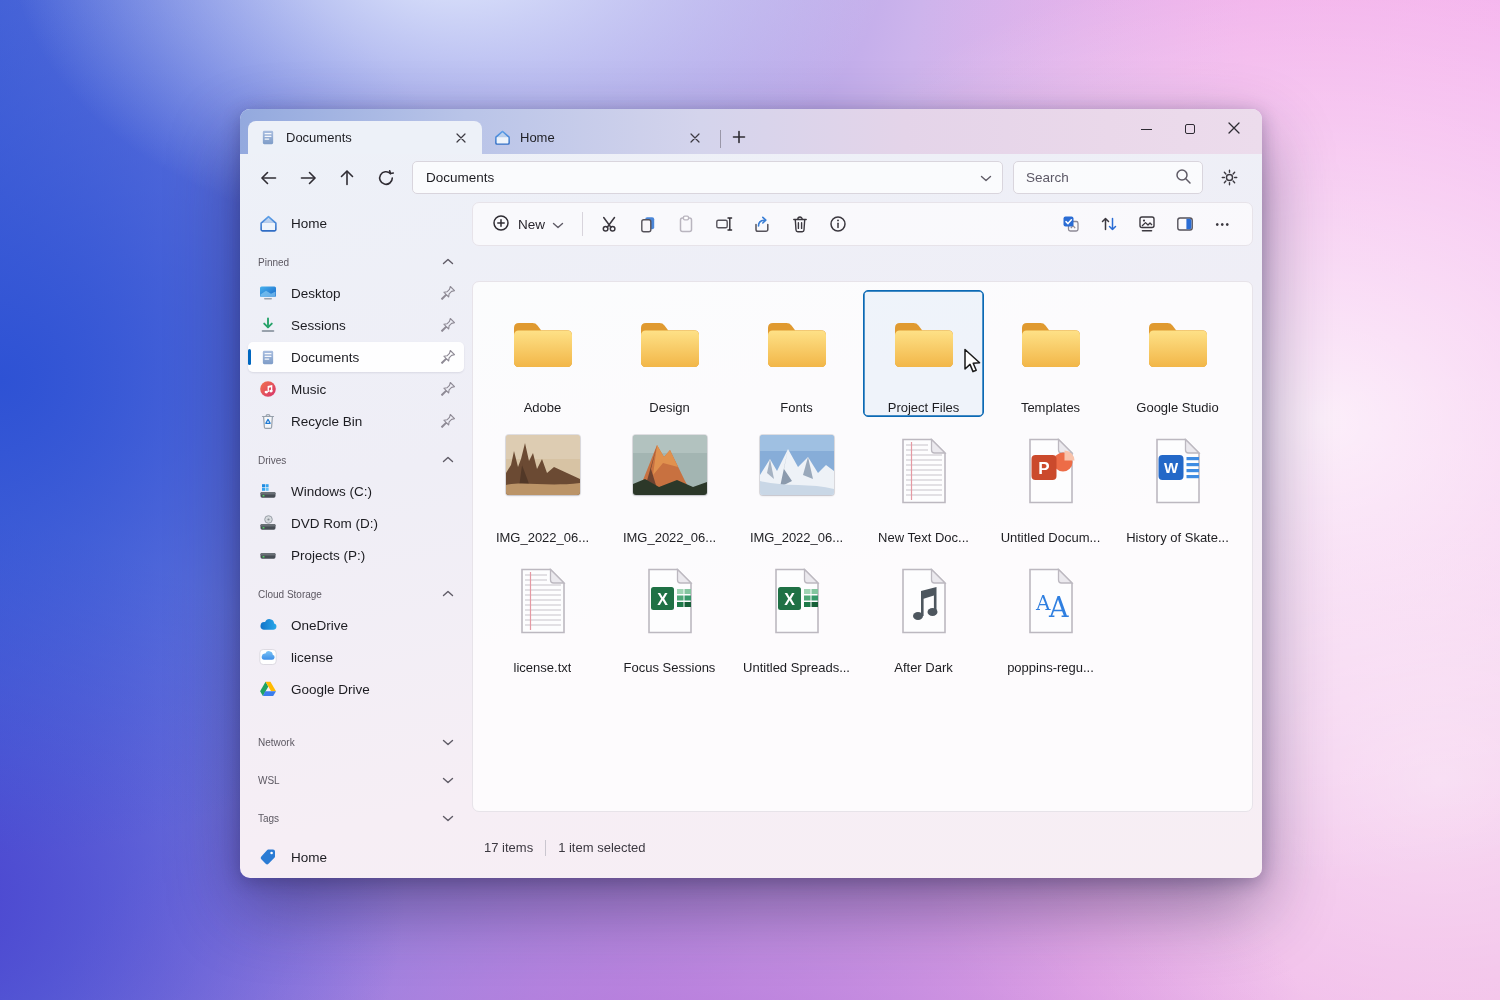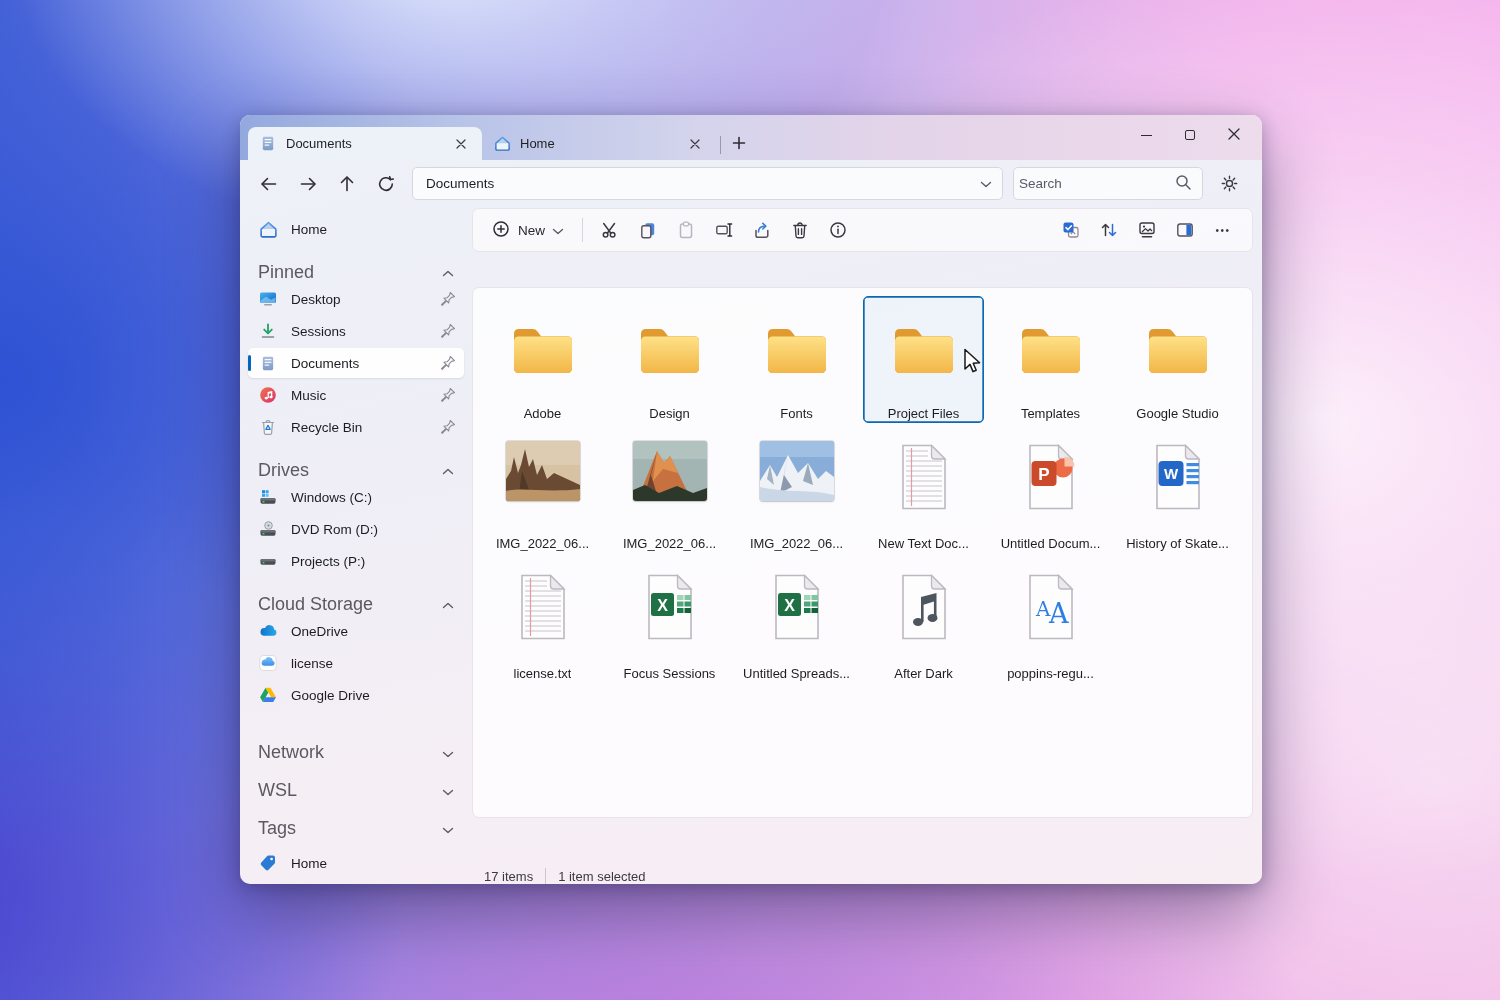--- a/index.html
+++ b/index.html
@@ -15,21 +15,21 @@
       radial-gradient(900px 820px at 0% 38%, #2e52d4, rgba(46,82,212,0) 58%),
       radial-gradient(900px 700px at -6% 90%, #4a43cf, rgba(74,67,207,0) 55%),
       radial-gradient(1100px 800px at 45% 114%, #b66fd8, rgba(182,111,216,0) 60%),
       radial-gradient(1000px 900px at 104% 8%, #f6b4ee, rgba(246,180,238,0) 65%),
       radial-gradient(900px 700px at 96% 78%, rgba(255,255,255,0.5), rgba(255,255,255,0) 60%),
       linear-gradient(100deg, #4a66d8 0%, #8c8ce4 30%, #cdb4ec 55%, #eeb0e8 75%, #f0b4e4 100%);
   }
 
   
   .window {
-    position:absolute; left:240px; top:115px; width:1022px; height:769px;
+    position:absolute; left:240px; top:109px; width:1022px; height:769px;
     border-radius:10px; overflow:hidden;
     background:linear-gradient(168deg, #edf1f8 0%, #efeef6 40%, #f6eef5 75%, #f7eef4 100%);
     box-shadow:0 30px 70px rgba(30,25,70,0.45), 0 4px 18px rgba(30,25,70,0.3);
   }
 
   
   .tabstrip {
     height:45px; display:flex; align-items:flex-end; padding-left:8px; position:relative;
     background:linear-gradient(90deg,#8fa5dc 0%,#93a9de 0%,#b9c4e8 22%,#d4d4ec 45%,#e4d4e9 65%,#ead8ea 85%,#ecdcec 100%);
   }
@@ -52,21 +52,21 @@
   .navbar { height:47px; display:flex; align-items:center; padding:0 14px 0 10px; gap:2px; }
   .navbtn { width:37px; height:36px; border-radius:5px; display:flex; align-items:center; justify-content:center; }
   .addressbar {
     flex:1; height:33px; margin:0 8px 0 6px; background:rgba(255,255,255,0.72);
     border:1px solid #d9d5dd; border-radius:5px; display:flex; align-items:center;
     padding:0 10px 0 13px; font-size:13.5px; color:#1d1d22;
   }
   .addressbar .addrtext { flex:1; }
   .searchbox {
     width:190px; height:33px; background:rgba(255,255,255,0.72); border:1px solid #d9d5dd;
-    border-radius:5px; display:flex; align-items:center; padding:0 10px 0 5px; margin-right:6px;
+    border-radius:5px; display:flex; align-items:center; padding:0 10px 0 12px; margin-right:6px;
   }
   .searchbox input {
     border:none; outline:none; background:transparent; flex:1; font-size:13.5px;
     font-family:"Liberation Sans", sans-serif; color:#1d1d22; min-width:0;
   }
   .searchbox input::placeholder { color:#5c5866; opacity:1; }
 
   
   .wbody { display:flex; height:677px; }
 
@@ -78,22 +78,22 @@
   }
   .srow.sel { background:rgba(255,255,255,0.9); box-shadow:0 1px 2px rgba(60,60,90,0.12); }
   .srow.sel::before {
     content:""; position:absolute; left:0px; top:7px; width:3px; height:16px;
     border-radius:2px; background:#0067c0;
   }
   .sic { width:20px; height:18px; display:flex; align-items:center; justify-content:center; flex:none; }
   .slbl { flex:1; white-space:nowrap; overflow:hidden; }
   .pinic { width:16px; height:16px; display:flex; align-items:center; flex:none; }
   .stitle {
-    height:30px; margin-top:8px; display:flex; align-items:flex-end; padding:0 18px;
-    font-size:18px; color:#5c5862; flex:none;
+    height:30px; margin-top:8px; display:flex; align-items:center; padding:0 18px;
+    font-size:10px; color:#5c5862; flex:none;
   }
   .stitle .stxt { flex:1; }
   .sfoot { margin-top:auto; margin-bottom:6px; }
 
   
   .main { flex:1; display:flex; flex-direction:column; padding-right:9px;gap:28px; }
   .toolbar {
     height:44px; margin-top:1px; border-radius:7px; background:rgba(253,252,254,0.72);
     border:1px solid #e7e3e9; display:flex; align-items:center; padding:0 10px;
   }
@@ -117,21 +117,21 @@
   .tile.foldertile .ticon { padding-bottom:9px; }
   .tile.thumbtile  .ticon { padding-bottom:12px; }
   .tile.filetile   .ticon { padding-bottom:2px; }
   .thumbwrap { border-radius:3px; overflow:hidden; box-shadow:0 0 0 1px rgba(30,30,50,0.12), 0 1px 2px rgba(30,30,50,0.15); line-height:0; }
   .tlabel {
     margin-top:23px; font-size:13px; color:#1d1d21; max-width:115px;
     white-space:nowrap; overflow:hidden; text-align:center;
   }
 
   .statusbar {
-    height:38px; display:flex; align-items:flex-end; gap:12px; padding-left:12px;
+    height:38px; display:flex; align-items:flex-start; gap:12px; padding-left:12px;
     font-size:13px; color:#3c3941;
   }
   .sdiv { width:1px; height:16px; background:#cac6cf; }
 
   
   .cursor { position:absolute; left:962px; top:348px; z-index:50; pointer-events:none; }
 </style>
 </head>
 <body>
 

